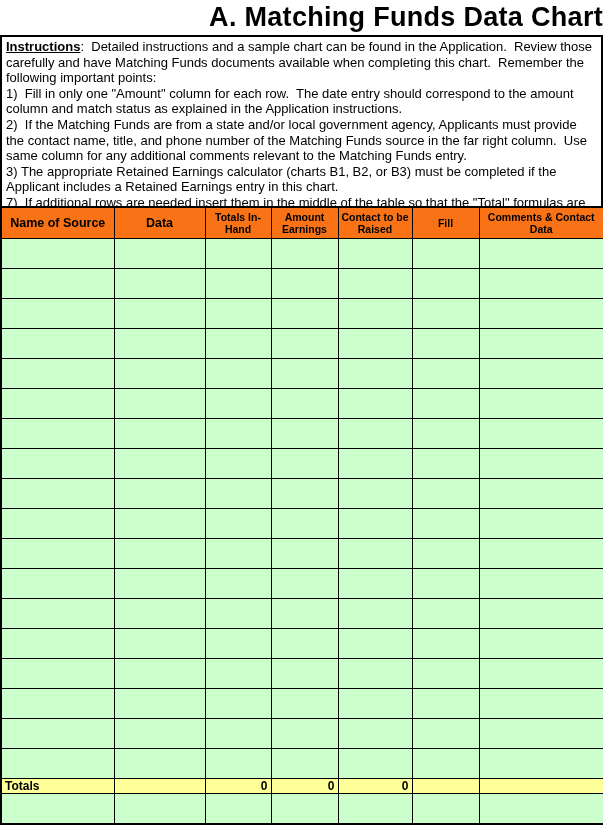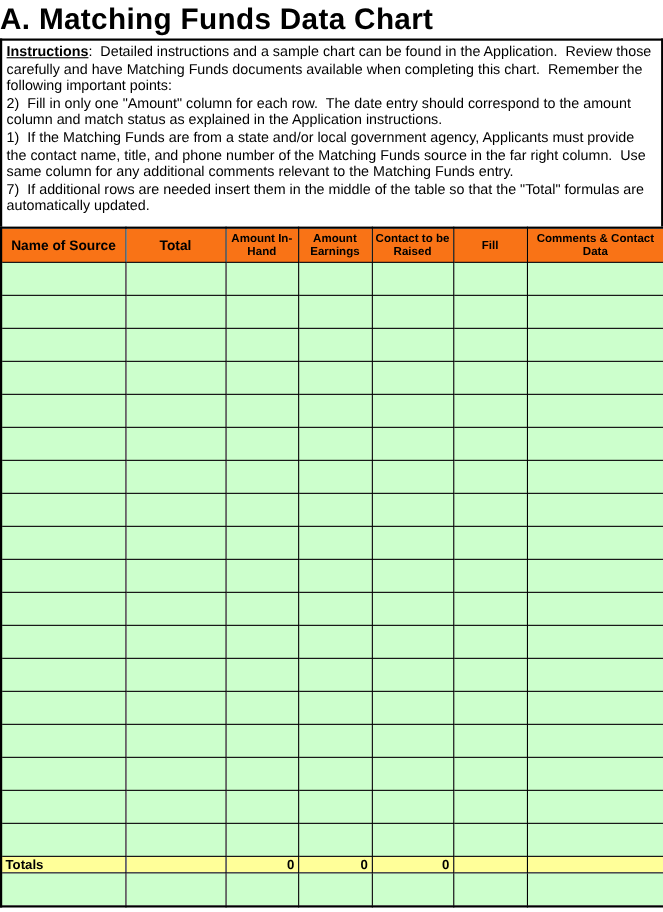--- a/index.html
+++ b/index.html
@@ -4,21 +4,21 @@
 <style>
   html, body { margin:0; padding:0; }
   body {
     width:603px; height:829px; overflow:hidden;
     background:#ffffff; color:#000000;
     font-family:"Liberation Sans", sans-serif;
   }
   .page { width:603px; height:829px; overflow:hidden; }
 
   .title {
-    height:35px; text-align:left;
+    height:35px; text-align:right;
     font-weight:bold; font-size:27px; line-height:34px;
     letter-spacing:0.3px;
   }
 
   .instructions {
     box-sizing:border-box;
     width:603px; height:171px;
     border:2px solid #000; border-bottom:none;
     padding:2px 5px 0 4px;
     font-size:13px; line-height:15.6px;
@@ -48,40 +48,41 @@
 </style>
 </head>
 <body>
 
 <div class="page">
 
   <div class="title">A. Matching Funds Data Chart</div>
 
   <div class="instructions">
     <span class="ins-label">Instructions</span><span>:  Detailed instructions and a sample chart can be found in the Application.  Review those carefully and have Matching Funds documents available when completing this chart.  Remember the following important points:</span>
-    <div class="ins-point">2)  Fill in only one "Amount" column for each row.  The date entry should correspond to the amount column and match status as explained in the Application instructions.</div>
-    <div class="ins-point">1)  If the Matching Funds are from a state and/or local government agency, Applicants must provide the contact name, title, and phone number of the Matching Funds source in the far right column.  Use same column for any additional comments relevant to the Matching Funds entry.</div>
+    <div class="ins-point">1)  Fill in only one "Amount" column for each row.  The date entry should correspond to the amount column and match status as explained in the Application instructions.</div>
+    <div class="ins-point">2)  If the Matching Funds are from a state and/or local government agency, Applicants must provide the contact name, title, and phone number of the Matching Funds source in the far right column.  Use same column for any additional comments relevant to the Matching Funds entry.</div>
+    <div class="ins-point">3) The appropriate Retained Earnings calculator (charts B1, B2, or B3) must be completed if the Applicant includes a Retained Earnings entry in this chart.</div>
     <div class="ins-point">7)  If additional rows are needed insert them in the middle of the table so that the "Total" formulas are automatically updated.</div>
   </div>
 
   <table>
     <colgroup id="cols">
         <col style="width: 113px;">
         <col style="width: 91px;">
         <col style="width: 66px;">
         <col style="width: 67px;">
         <col style="width: 74px;">
         <col style="width: 67px;">
         <col style="width: 125px;">
       </colgroup>
     <thead>
       <tr id="header-row">
           <th class="big">Name of Source</th>
-          <th class="big">Total</th>
-          <th>Amount In-Hand</th>
+          <th class="big">Data</th>
+          <th>Totals In-Hand</th>
           <th>Amount Earnings</th>
           <th>Contact to be Raised</th>
           <th>Fill</th>
           <th>Comments &amp; Contact Data</th>
         </tr>
     </thead>
     <tbody id="table-body">
         <tr>
           <td class="cell"></td>
           <td class="cell"></td>

